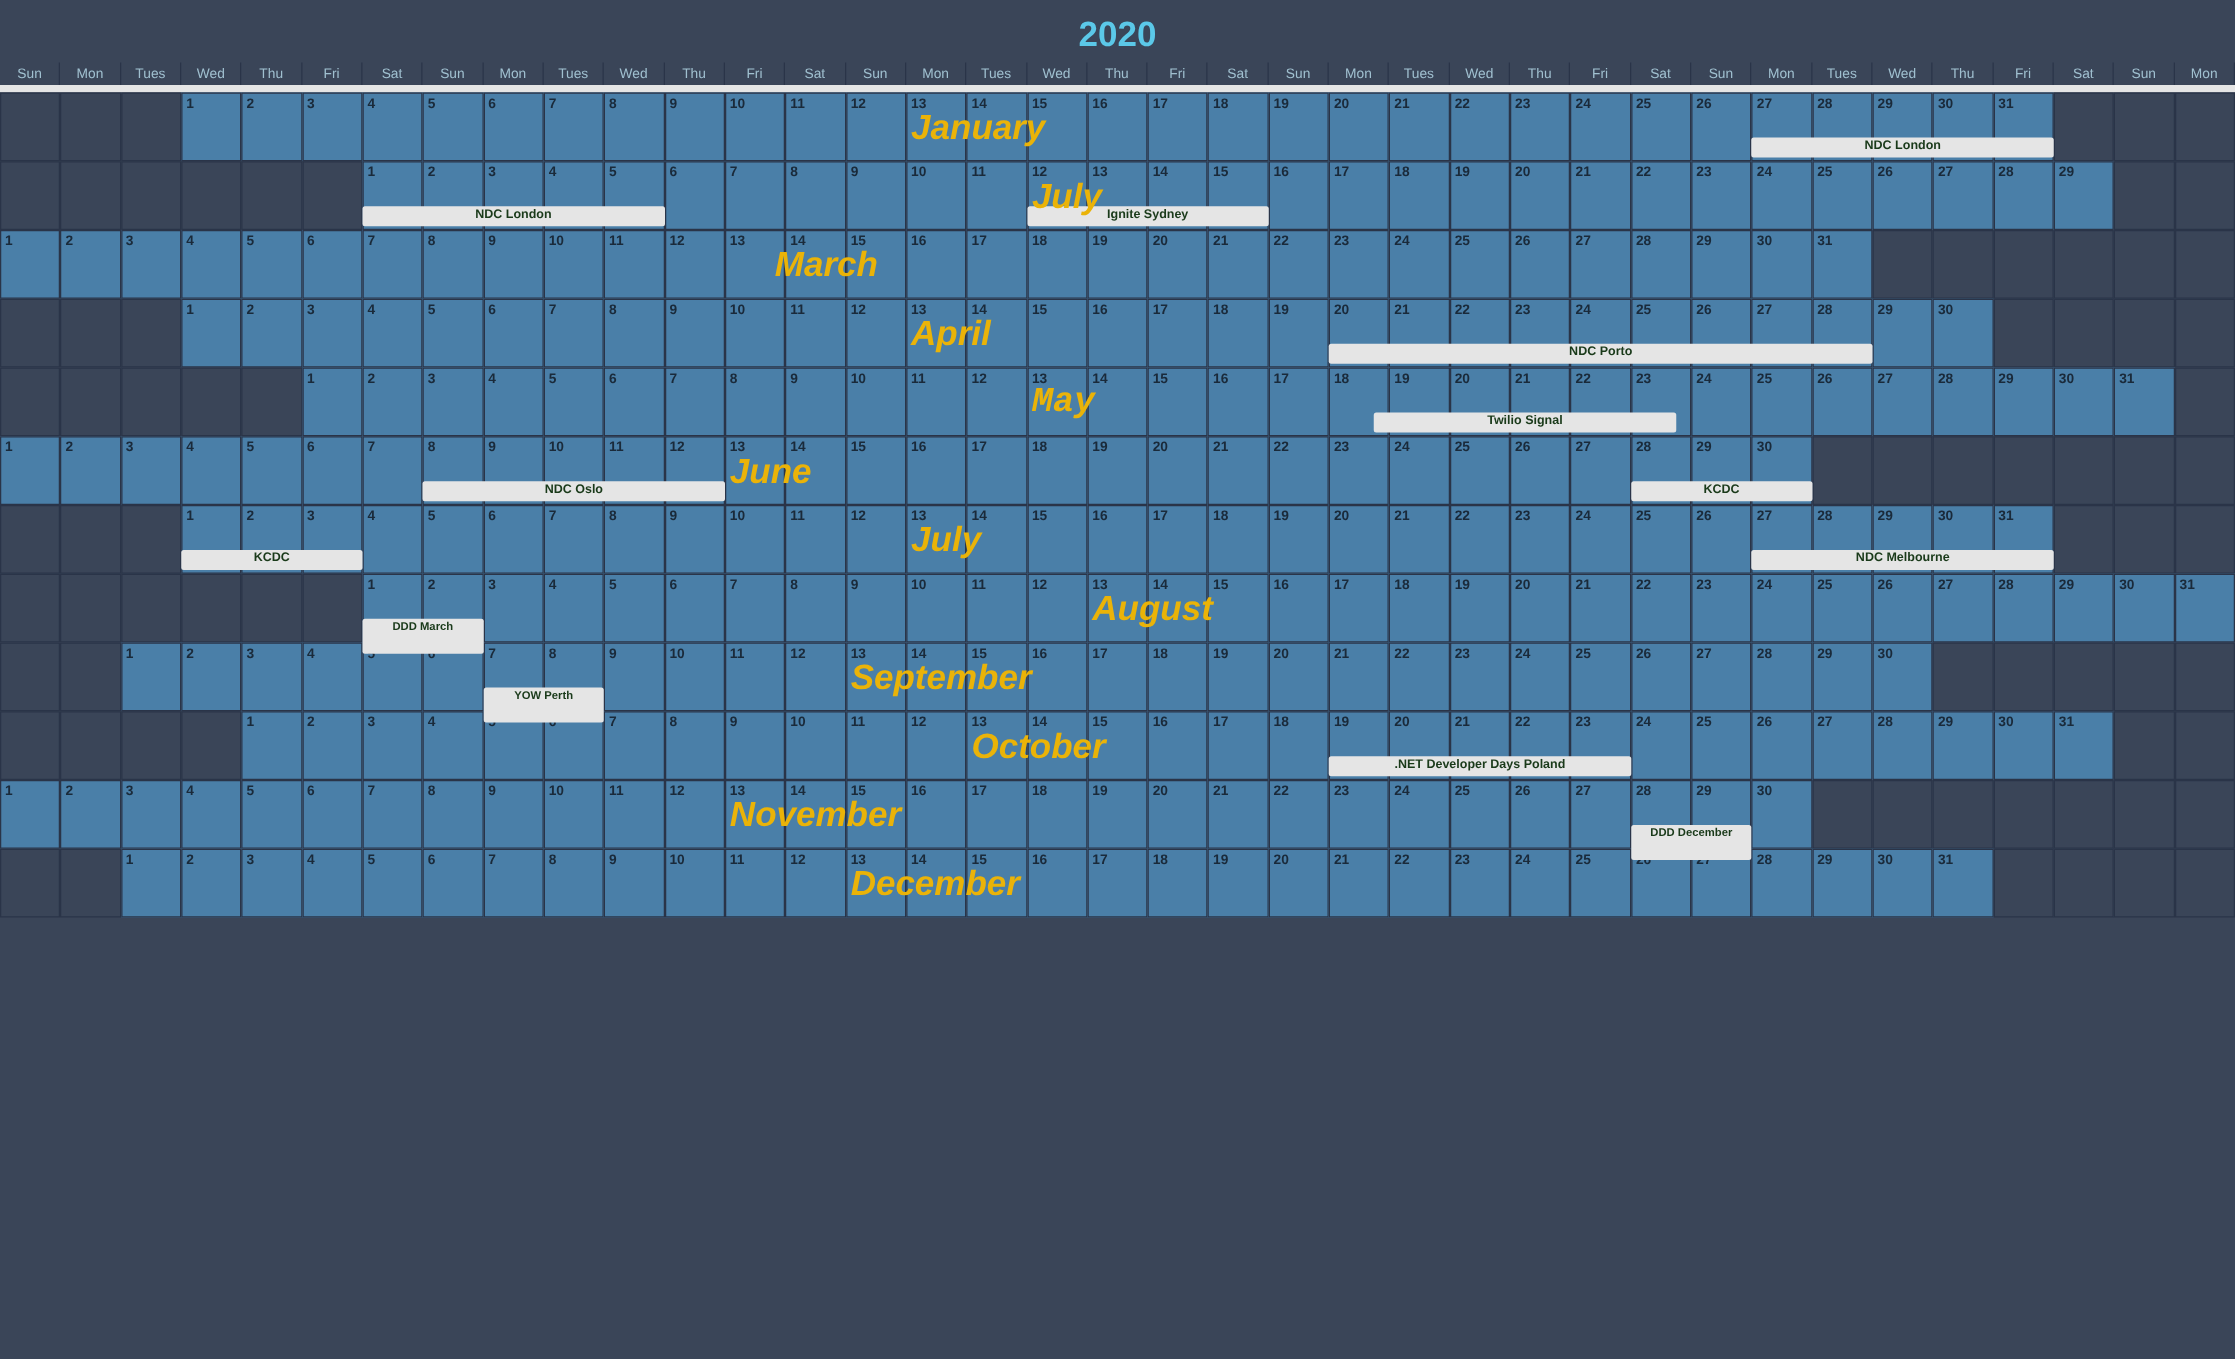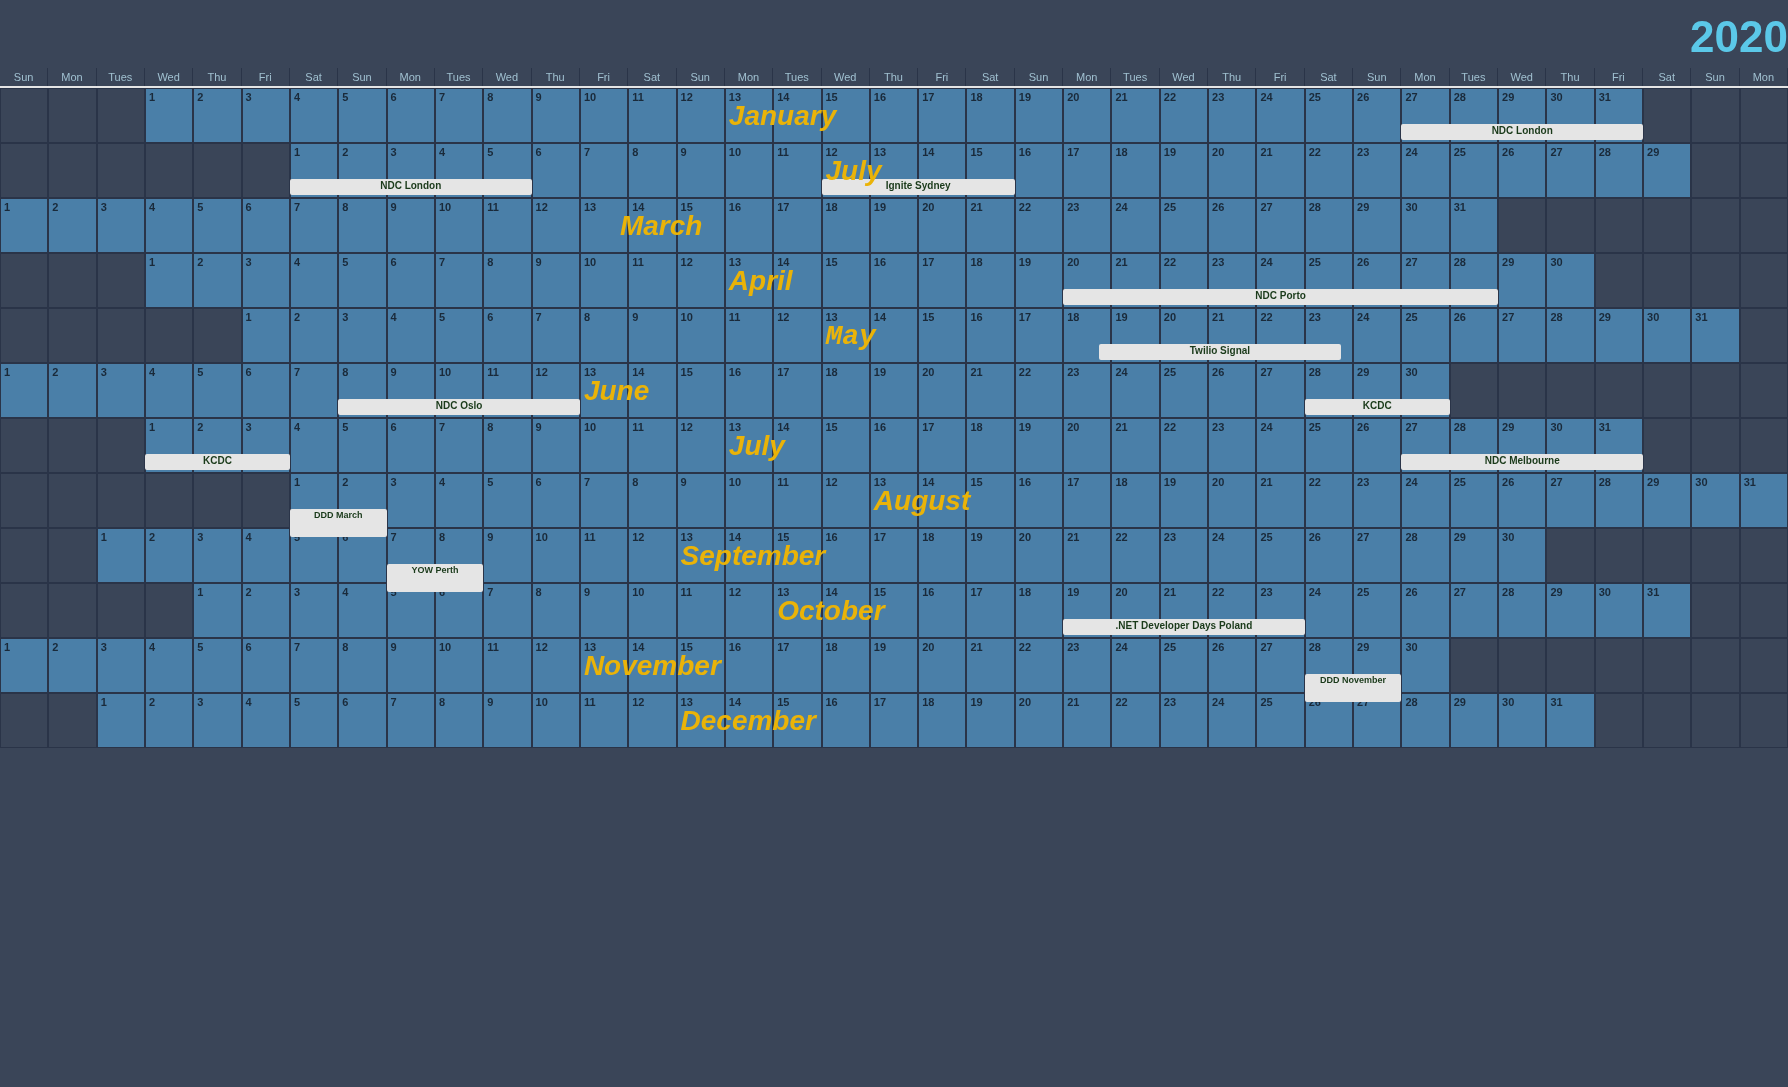--- a/index.html
+++ b/index.html
@@ -4,31 +4,31 @@
   <style>
     * { box-sizing: border-box; margin: 0; padding: 0; }
     body {
       background: #3a4558;
       font-family: Arial, sans-serif;
       width: 1788px;
       min-height: 1087px;
       overflow-x: auto;
     }
     .page-title {
-      text-align: right;
+      text-align: center;
       color: #5bc8e8;
-      font-size: 44px;
+      font-size: 28px;
       font-weight: bold;
       padding: 12px 0 6px 0;
     }
     .day-header-row {
       display: grid;
       grid-template-columns: repeat(37, 1fr);
       width: 100%;
-      border-bottom: 2px solid #e5e5e5;
+      border-bottom: 6px solid #e5e5e5;
     }
     .day-header {
       text-align: center;
       color: #a0c0d0;
       font-size: 11px;
       padding: 3px 0;
       border-right: 1px solid #2a3448;
     }
     .month-grid {
       display: grid;
@@ -1269,21 +1269,21 @@
         </div>
         <div class="day-cell empty"></div>
         <div class="day-cell empty"></div>
         <div class="day-cell empty"></div>
         <div class="day-cell empty"></div>
         <div class="day-cell empty"></div>
         <div class="day-cell empty"></div>
         <div class="day-cell empty"></div>
       </div>
       <div class="month-label" style="left: 32.4324%; top: 50%; transform: translateY(-50%); pointer-events: none; z-index: 10;">November</div>
-      <div class="event-bar multiline" style="left: 72.973%; width: 5.40541%; top: calc(50% + 8px); height: 28px;">DDD November</div>
+      <div class="event-bar multiline" style="left: 72.973%; width: 5.40541%; top: calc(50% + 8px); height: 28px;">DDD December</div>
     </div>
     <div class="row-wrapper" style="position: relative;">
       <div class="month-grid">
         <div class="day-cell empty"></div>
         <div class="day-cell empty"></div>
         <div class="day-cell">
           <span class="day-num">1</span>
         </div>
         <div class="day-cell">
           <span class="day-num">2</span>

